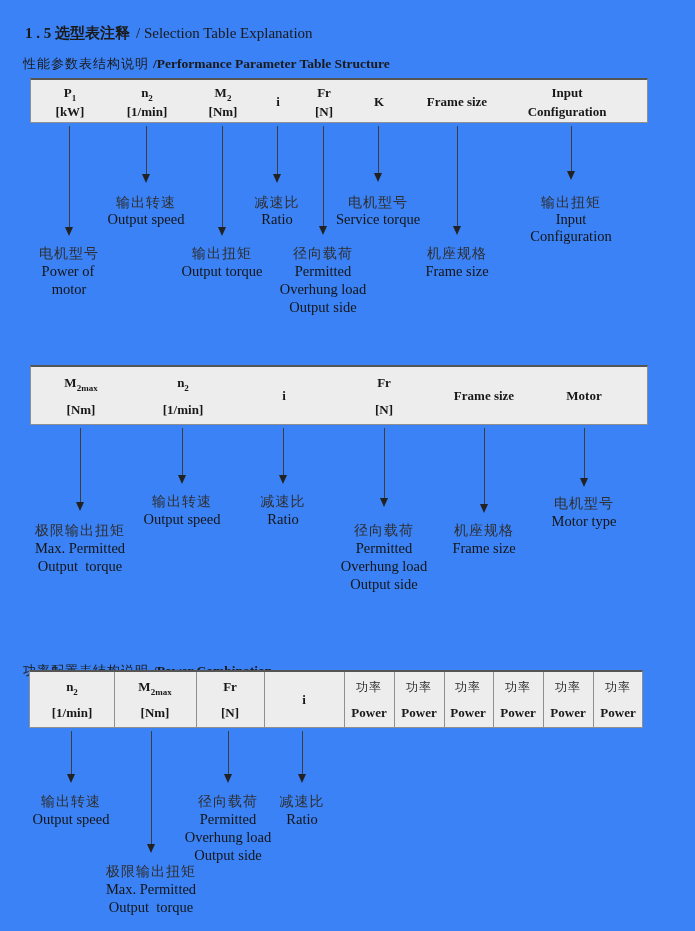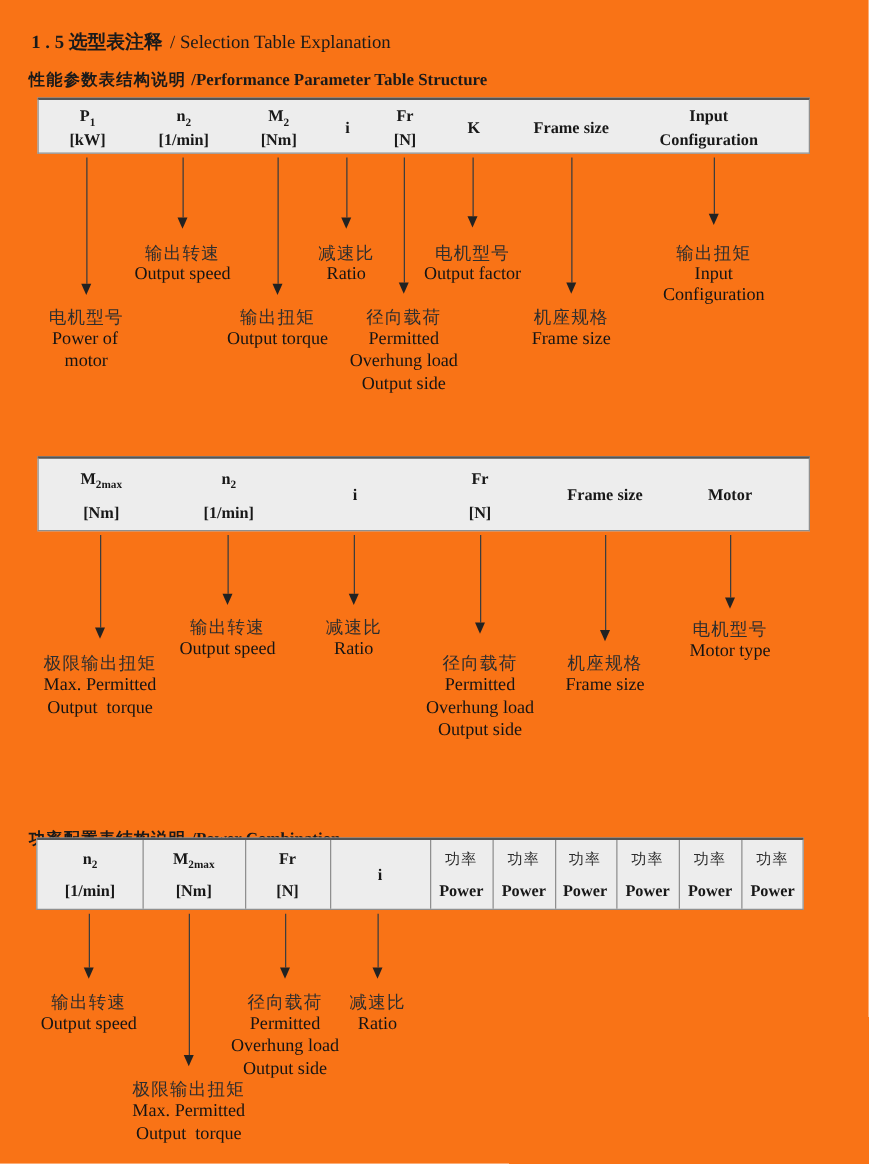--- a/index.html
+++ b/index.html
@@ -1,22 +1,22 @@
 <!DOCTYPE html>
 <html><head>
 <meta charset="utf-8">
 <style>
   html,body{margin:0;padding:0;background:#ffffff;}
-  #page{position:relative;width:695px;height:931px;background:#f97316;overflow:hidden;
+  #page{position:relative;width:695px;height:931px;background:#3b82f6;overflow:hidden;
         font-family:"Liberation Serif","DejaVu Serif",serif;color:#1a1a1a;}
   .title{position:absolute;left:10px;top:7px;font-size:15px;white-space:pre;}
   .title-cn{font-weight:bold;font-family:"Liberation Serif","DejaVu Serif",serif;}
   .title-en{margin-left:6px;font-size:15px;}
   .h{position:absolute;left:10px;font-size:13px;white-space:pre;}
-  .h-cn{font-weight:bold;font-family:"Liberation Sans","DejaVu Sans",sans-serif;letter-spacing:1px;text-align:right;}
+  .h-cn{font-weight:normal;font-family:"Liberation Sans","DejaVu Sans",sans-serif;letter-spacing:1px;text-align:right;}
   .h-en{font-weight:bold;margin-left:4px;font-size:13.5px;}
   .tbox{position:absolute;background:#ededed;border:1px solid #8f8f8f;border-top:2px solid #555;box-sizing:border-box;}
   .cl{position:absolute;transform:translateX(-50%);white-space:pre;font-weight:bold;font-size:13px;
       line-height:16px;text-align:center;color:#181818;}
   .cl sub{font-size:9px;font-weight:bold;}
   .cl-cn{position:absolute;transform:translateX(-50%);white-space:pre;font-size:12px;line-height:16px;
       font-family:"Liberation Sans","DejaVu Sans",sans-serif;color:#2c2c2c;letter-spacing:1px;}
   .vsep{position:absolute;top:0;width:1px;height:100%;background:#8f8f8f;}
   .al{position:absolute;width:1px;background:#3d3d3d;}
   .ah{position:absolute;width:0;height:0;border-left:4px solid transparent;border-right:4px solid transparent;
@@ -70,21 +70,21 @@
   <div class="al" style="left:457px;top:126px;height:100px"></div>
   <div class="ah" style="left:457px;top:226px"></div>
   <div class="al" style="left:571px;top:126px;height:45px"></div>
   <div class="ah" style="left:571px;top:171px"></div>
 
   <div class="lcn" style="left:146px;top:195px">输出转速</div>
   <div class="len" style="left:146px;top:212px">Output speed</div>
   <div class="lcn" style="left:277px;top:195px">减速比</div>
   <div class="len" style="left:277px;top:212px">Ratio</div>
   <div class="lcn" style="left:378px;top:195px">电机型号</div>
-  <div class="len" style="left:378px;top:212px">Output factor</div>
+  <div class="len" style="left:378px;top:212px">Service torque</div>
   <div class="lcn" style="left:571px;top:195px">输出扭矩</div>
   <div class="len" style="left:571px;top:212px">Input</div>
   <div class="len" style="left:571px;top:229px">Configuration</div>
   <div class="lcn" style="left:69px;top:246px">电机型号</div>
   <div class="len" style="left:68px;top:264px">Power of</div>
   <div class="len" style="left:69px;top:282px">motor</div>
   <div class="lcn" style="left:222px;top:246px">输出扭矩</div>
   <div class="len" style="left:222px;top:264px">Output torque</div>
   <div class="lcn" style="left:323px;top:246px">径向载荷</div>
   <div class="len" style="left:323px;top:264px">Permitted</div>

